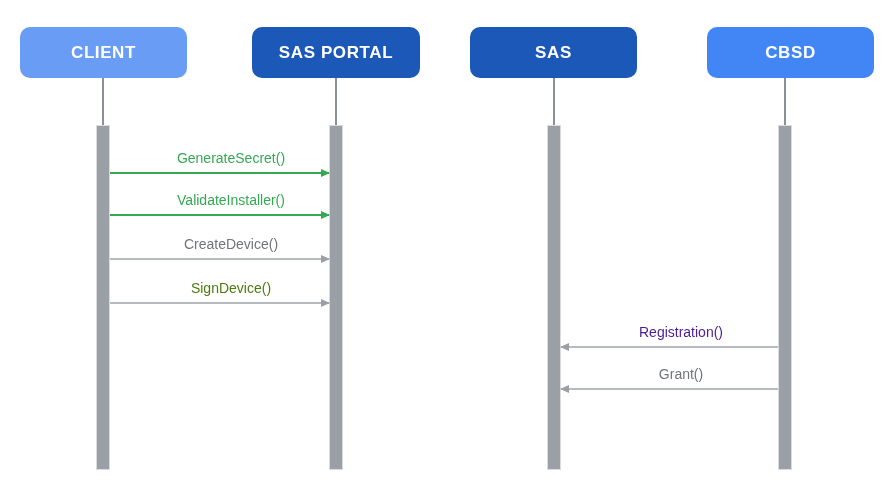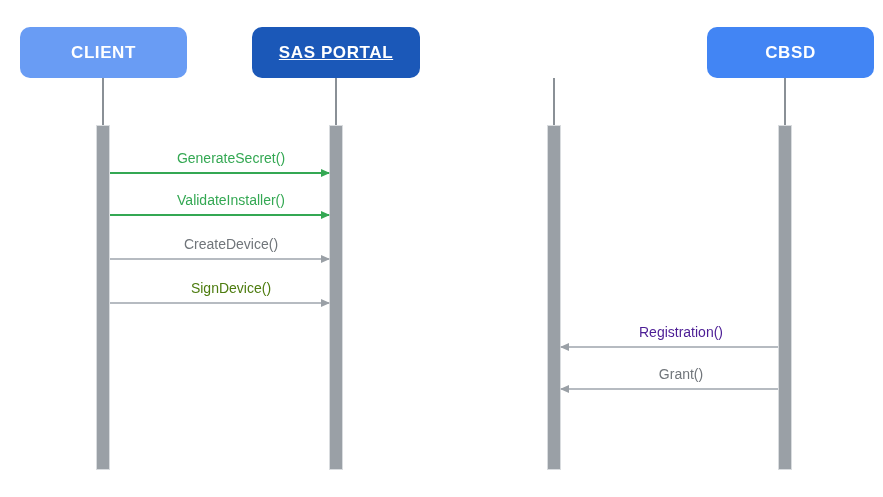--- a/index.html
+++ b/index.html
@@ -18,21 +18,21 @@
     position:absolute;
     top:27px; height:51px;
     border-radius:10px;
     display:flex; align-items:center; justify-content:center;
     color:#ffffff;
     font-weight:bold;
     font-size:17px;
     letter-spacing:0.6px;
   }
   .actor-client     { left:20px;  width:167px; background:#699CF4; }
-  .actor-sas-portal { left:252px; width:168px; background:#1B58B8;text-decoration:underline; }
+  .actor-sas-portal { left:252px; width:168px; background:#1B58B8; }
   .actor-sas        { left:470px; width:167px; background:#1B58B8; }
   .actor-cbsd       { left:707px; width:167px; background:#4285F4; }
 
   
   .lifeline {
     position:absolute;
     top:78px; height:47px; width:2px;
     background:#8A9096;
   }
   .lifeline-client     { left:102px; }
@@ -96,20 +96,23 @@
 <body>
 
 <div class="diagram">
 
   <div class="actor-box actor-client" style="background-color: rgb(105, 156, 244);">
     <span>CLIENT</span>
   </div>
   <div class="actor-box actor-sas-portal" style="background-color: rgb(27, 88, 184);">
     <span>SAS PORTAL</span>
   </div>
+  <div class="actor-box actor-sas" style="background-color: rgb(27, 88, 184);">
+    <span>SAS</span>
+  </div>
   <div class="actor-box actor-cbsd" style="background-color: rgb(66, 133, 244);">
     <span>CBSD</span>
   </div>
 
   <div class="lifeline lifeline-client" style="background-color: rgb(138, 144, 150);"></div>
   <div class="lifeline lifeline-sas-portal" style="background-color: rgb(138, 144, 150);"></div>
   <div class="lifeline lifeline-sas" style="background-color: rgb(138, 144, 150);"></div>
   <div class="lifeline lifeline-cbsd" style="background-color: rgb(138, 144, 150);"></div>
 
   <div class="activation activation-client" style="background-color: rgb(154, 160, 166);"></div>

